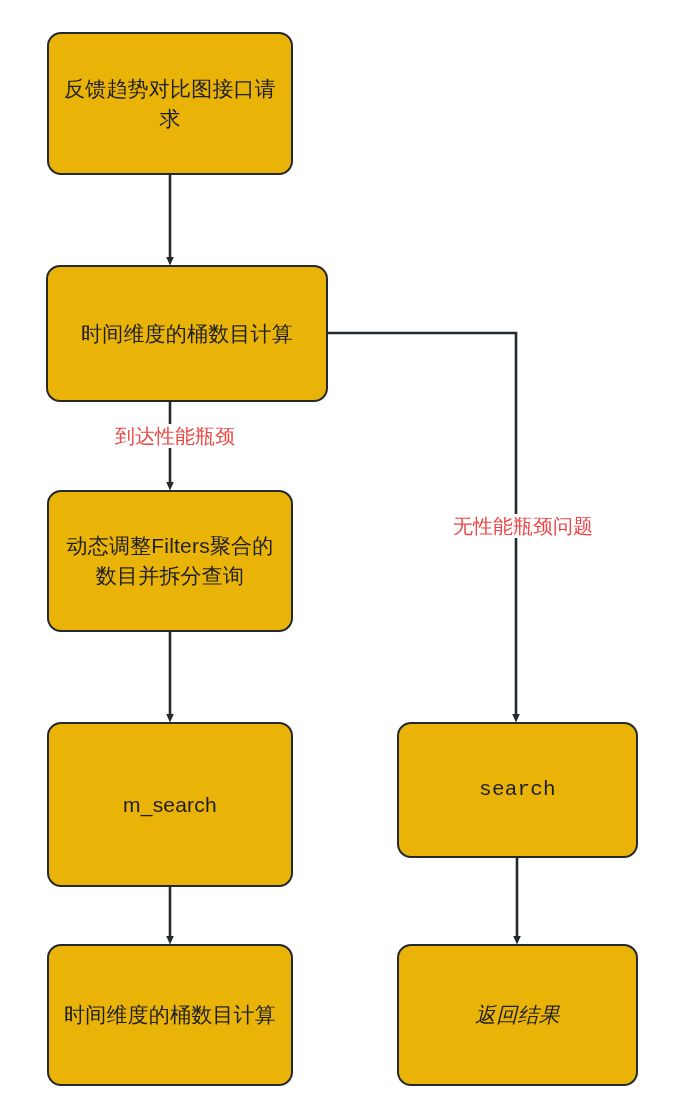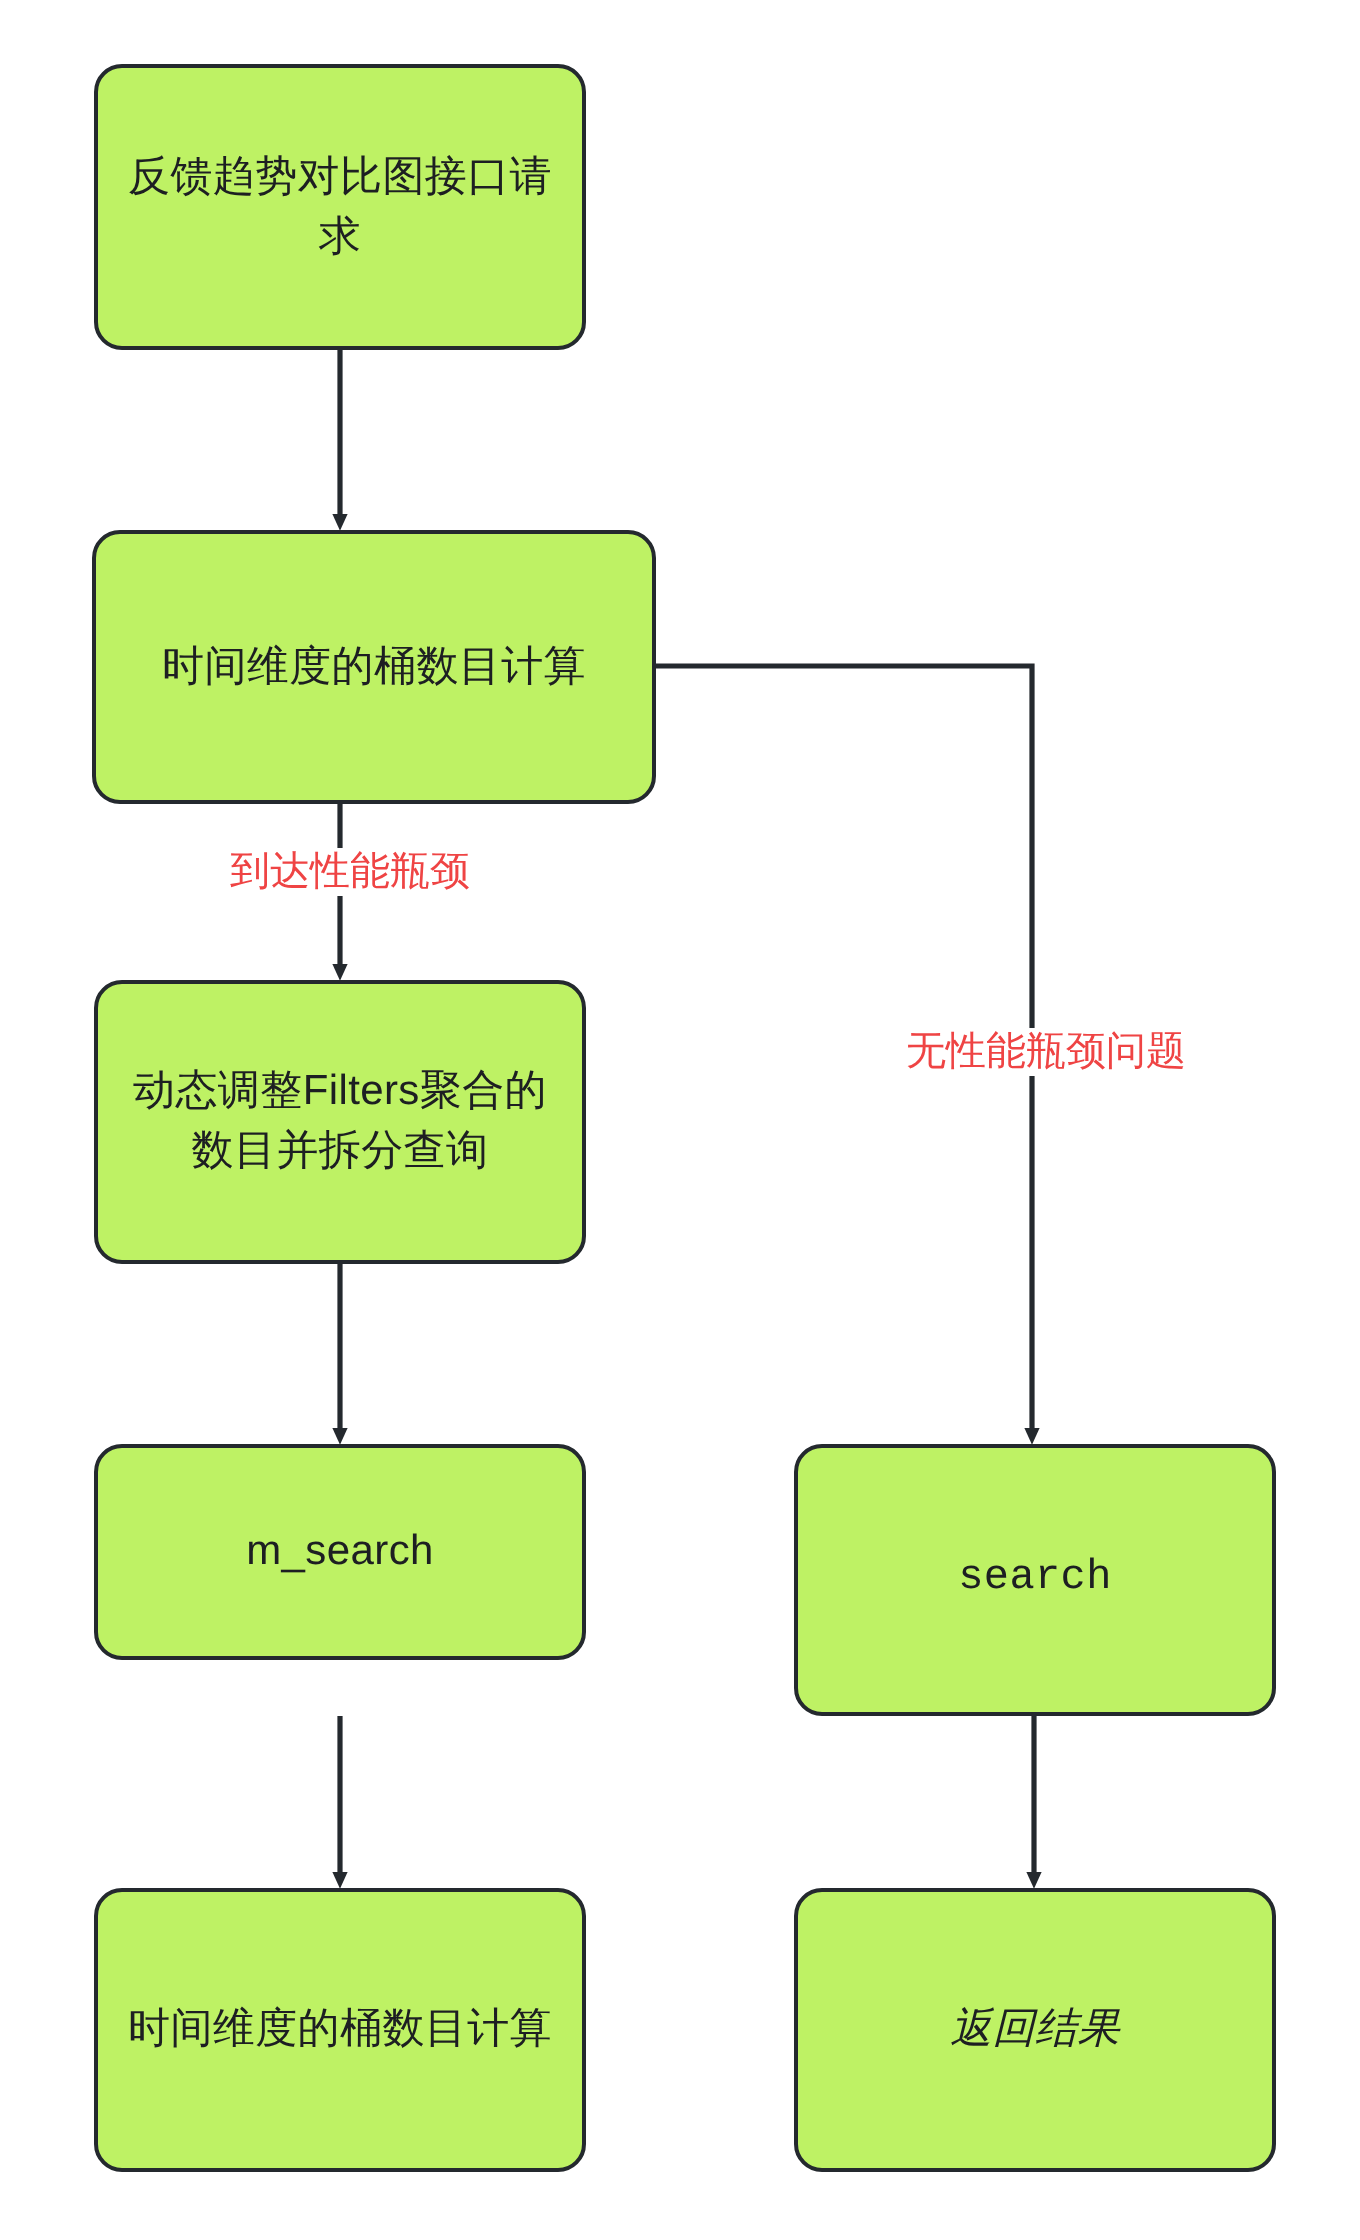--- a/index.html
+++ b/index.html
@@ -19,21 +19,21 @@
     left: 0;
     top: 0;
     width: 680px;
     height: 1120px;
   }
   .node {
     position: absolute;
     box-sizing: border-box;
     border: 2px solid #24292e;
     border-radius: 14px;
-    background: #bef264;
+    background: #eab308;
     display: flex;
     align-items: center;
     justify-content: center;
     text-align: center;
     color: #1d1f22;
     font-size: 21px;
     line-height: 1.42;
     letter-spacing: 0.2px;
     padding: 6px 14px;
   }
@@ -48,21 +48,21 @@
     line-height: 1.2;
     white-space: nowrap;
     background: #ffffff;
     padding: 0 5px;
     text-align: center;
   }
   
   #node-request      { left: 47px;  top: 32px;  width: 246px; height: 143px; }
   #node-bucket-calc  { left: 46px;  top: 265px; width: 282px; height: 137px; }
   #node-dynamic      { left: 47px;  top: 490px; width: 246px; height: 142px; }
-  #node-msearch      { left: 47px;  top: 722px; width: 246px; height: 108px; justify-content: center; }
+  #node-msearch      { left: 47px;  top: 722px; width: 246px; height: 165px; justify-content: center; }
   #node-recalc       { left: 47px;  top: 944px; width: 246px; height: 142px; }
   #node-search       { left: 397px; top: 722px; width: 241px; height: 136px; font-family: Liberation Mono, monospace; }
   #node-return       { left: 397px; top: 944px; width: 241px; height: 142px; font-style: italic; }
   
   #label-bottleneck    { left: 84px;  top: 424px; width: 172px; }
   #label-no-bottleneck { left: 420px; top: 514px; width: 196px; }
 </style>
 </head>
 <body>
 

